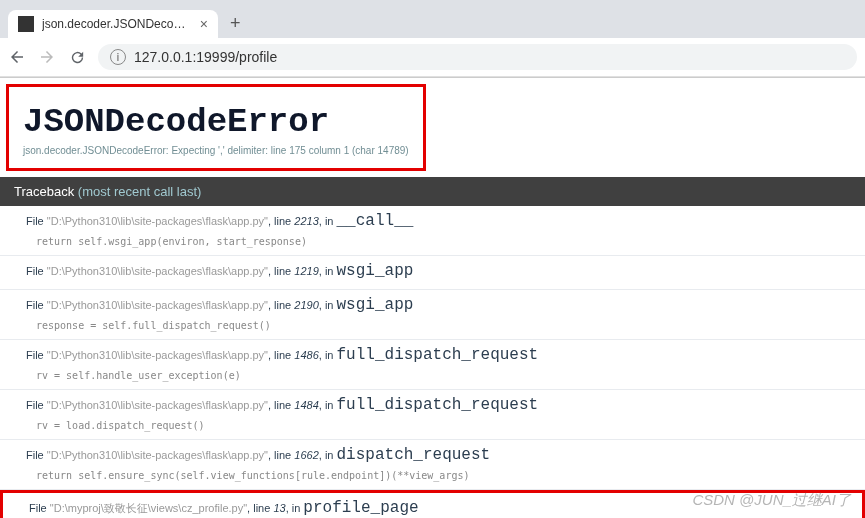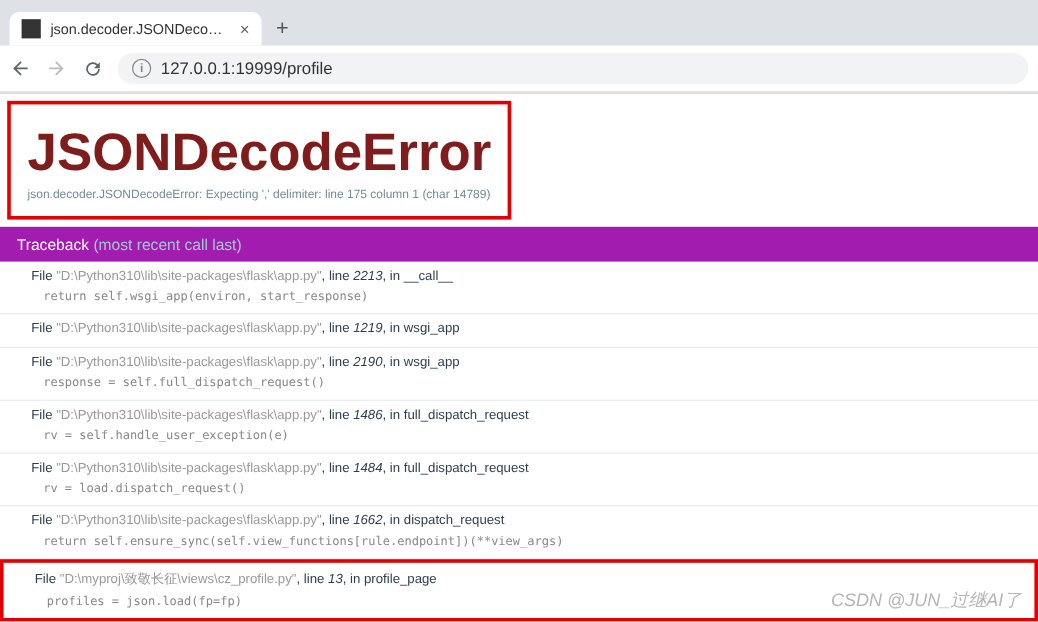--- a/index.html
+++ b/index.html
@@ -11,31 +11,31 @@
     .tab-title { white-space: nowrap; overflow: hidden; text-overflow: ellipsis; flex: 1; }
     .tab-close { cursor: pointer; color: #666; font-size: 14px; }
     .new-tab { padding: 6px 12px; color: #555; font-size: 18px; cursor: pointer; line-height: 1; }
     .nav-bar { display: flex; align-items: center; background: #fff; padding: 6px 8px; gap: 12px; border-bottom: 1px solid #e0e0e0; }
     .nav-icon { width: 18px; height: 18px; cursor: pointer; color: #5f6368; display:flex; align-items:center; justify-content:center; }
     .nav-icon.disabled { color: #bbb; }
     .url-bar { flex: 1; display: flex; align-items: center; background: #f1f3f4; border-radius: 16px; padding: 5px 12px; font-size: 14px; color: #333; gap: 8px; }
     .info-icon { width: 16px; height: 16px; border-radius: 50%; border: 1.5px solid #888; color:#888; display:flex; align-items:center; justify-content:center; font-size:10px; font-weight:bold;}
     .content { padding: 0; }
     .error-header { padding: 16px 14px 12px 14px; }
-    .error-header h1 { font-family: Liberation Sans, sans-serif; font-size: 44px; font-weight: bold; color: #7f1d1d; margin-bottom: 4px; }
+    .error-header h1 { font-family: Liberation Mono, monospace; font-size: 34px; font-weight: bold; color: #0f172a; margin-bottom: 4px; }
     .error-msg { font-family: Liberation Sans, sans-serif; font-size: 10px; color: #718e94; }
     .red-box { border: 3px solid #e30000; }
-    .traceback-header { background: #a21caf; color: #fff; padding: 7px 14px; font-size: 13px; }
+    .traceback-header { background: #404040; color: #fff; padding: 7px 14px; font-size: 13px; }
     .traceback-header .muted { color: #a0c9d0; }
     .frames { padding: 0; }
     .frame { border-bottom: 1px solid #e8ebef; padding: 6px 18px 6px 26px; font-size: 11px; }
     .frame-line { color: #2c3e50; margin-bottom: 3px; font-family: Arial, sans-serif; }
     .frame-line .path { color: #999; }
     .frame-line .lineno { font-style: italic; }
-    .frame-line .fn { font-family: Liberation Sans, sans-serif; color: #2c3e50; font-size:11px;text-align:center;}
+    .frame-line .fn { font-family: Liberation Mono, monospace; color: #2c3e50; font-size:16px;text-align:center;}
     .frame-code { font-family: Consolas, monospace; font-size: 10px; color: #888; padding: 3px 0 2px 10px; }
     .frame.highlighted { border: 3px solid #e30000; }
     .watermark { position: fixed; bottom: 8px; right: 14px; font-size: 15px; color: rgba(120,120,120,0.55); pointer-events:none; font-family: Arial, sans-serif; font-style: italic;}
     svg { display: block; }
   </style>
 </head>
 <body>
 
 <div class="browser-chrome">
   <div class="tab-bar">

